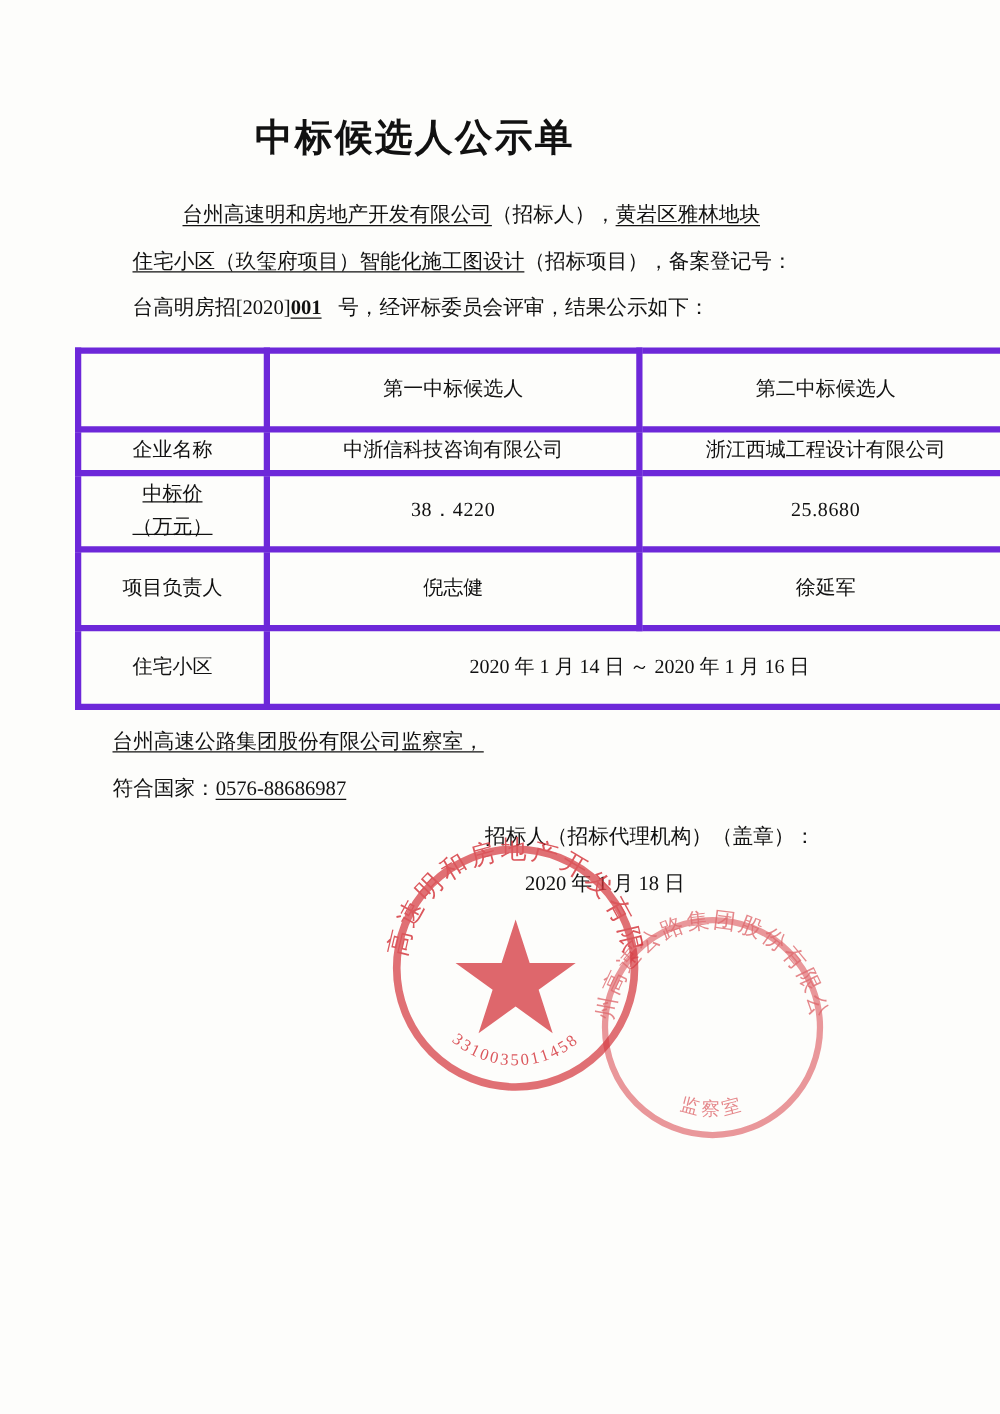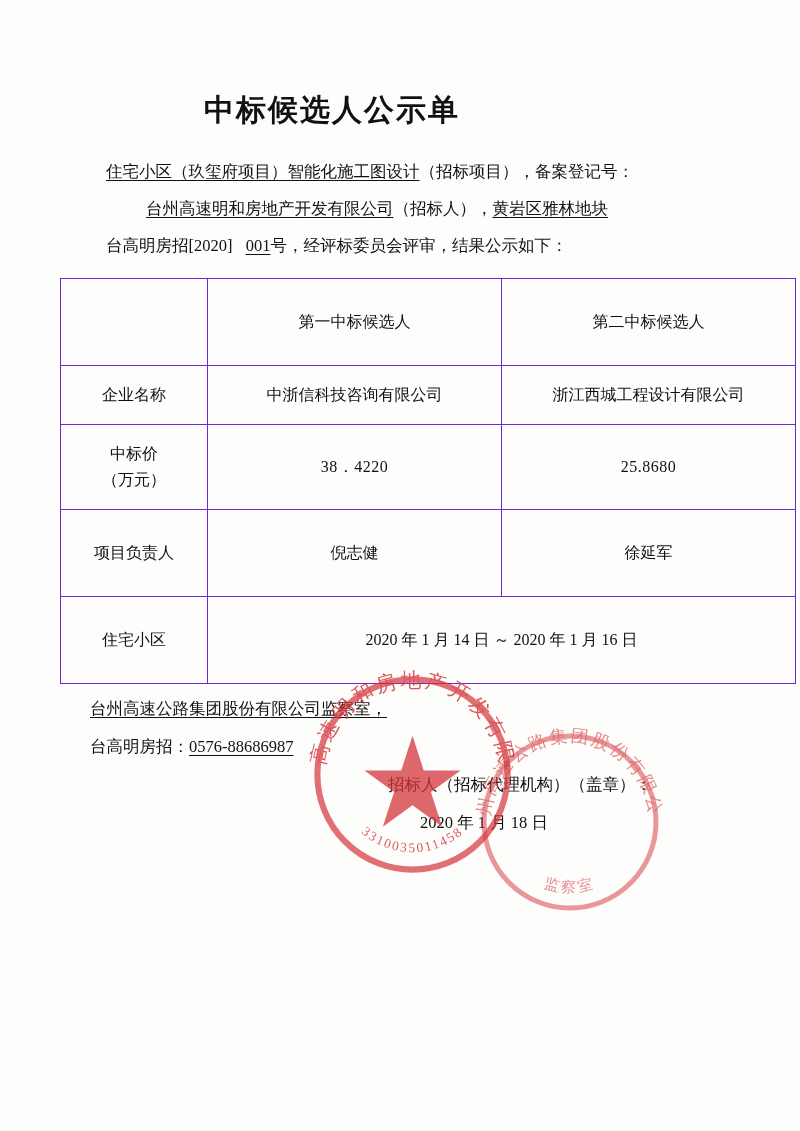--- a/index.html
+++ b/index.html
@@ -42,43 +42,44 @@
   .intro-line.l1 { padding-left: 88px; }
   .intro-line.l2 { padding-left: 48px; }
   .intro-line.l3 { padding-left: 48px; }
   .u {
     text-decoration: underline;
     text-underline-offset: 3px;
   }
   .blank-u {
     display: inline-block;
     min-width: 38px;
-    text-align: right;
+    text-align: left;
     text-decoration: underline;
     text-underline-offset: 3px;
+    font-weight: bold;
   }
   table.main {
     border-collapse: collapse;
     width: 684px;
     margin: 14px 0 0 2px;
     table-layout: fixed;
     font-size: 16px;
   }
   table.main td {
-    border: 1px solid #6d28d9;
+    border: 5px solid #6d28d9;
     text-align: center;
     vertical-align: middle;
-    padding: 16px 8px;
+    padding: 2px 8px;
     line-height: 26px;
   }
   td.label { width: 130px; }
   td.c1 { width: 277px; }
   td.c2 { width: 277px; }
   td.tall { height: 54px; }
-  .two-line { line-height: 27px; }
+  .two-line { line-height: 27px; text-decoration: underline; }
   .num { font-family: "Liberation Serif", "DejaVu Serif", serif; letter-spacing: 0.5px; }
   .footer {
     font-size: 16.5px;
     line-height: 38px;
     margin-top: 6px;
     position: relative;
   }
   .f-line { display: block; white-space: nowrap; }
   .f-indent1 { padding-left: 72px; }
   .f-indent0 { padding-left: 32px; }
@@ -106,22 +107,22 @@
   .stamp-svg { width: 100%; height: 100%; }
 </style>
 </head>
 <body>
 
 <div class="page">
 
   <div class="doc-title">中标候选人公示单</div>
 
   <div class="intro">
+    <span class="intro-line l1"><span class="u">台州高速明和房地产开发有限公司</span><span>（招标人），</span><span class="u">黄岩区雅林地块</span></span>
     <span class="intro-line l2"><span class="u">住宅小区（玖玺府项目）智能化施工图设计</span><span>（招标项目），备案登记号：</span></span>
-    <span class="intro-line l1"><span class="u">台州高速明和房地产开发有限公司</span><span>（招标人），</span><span class="u">黄岩区雅林地块</span></span>
     <span class="intro-line l3"><span>台高明房招[2020]</span><span class="blank-u">001</span><span>号，经评标委员会评审，结果公示如下：</span></span>
   </div>
 
   <table class="main">
     <tbody>
       <tr>
         <td class="label tall"></td>
         <td class="c1 tall">第一中标候选人</td>
         <td class="c2 tall">第二中标候选人</td>
       </tr>
@@ -145,21 +146,21 @@
       </tr>
       <tr>
         <td class="label tall">住宅小区</td>
         <td class="tall" colspan="2">2020 年 1 月 14 日  ～  2020 年 1 月 16 日</td>
       </tr>
     </tbody>
   </table>
 
   <div class="footer">
     <span class="f-line f-indent0"><span class="u">台州高速公路集团股份有限公司监察室，</span></span>
-    <span class="f-line f-indent0"><span>台高明房招：</span><span class="u">0576-88686987</span></span>
+    <span class="f-line f-indent0"><span>符合国家：</span><span class="u">0576-88686987</span></span>
     <span class="f-line f-right">招标人（招标代理机构）（盖章）：</span>
     <span class="f-line f-right2">2020 年 1 月 18 日</span>
   </div>
 
   <div class="stamp">
     <svg class="stamp-svg" viewBox="0 0 220 220">
       <defs>
         <path id="arcTop" d="M 24,110 A 86,86 0 0 1 196,110"></path>
         <path id="arcBottom" d="M 34,110 A 76,76 0 0 0 186,110"></path>
       </defs>

